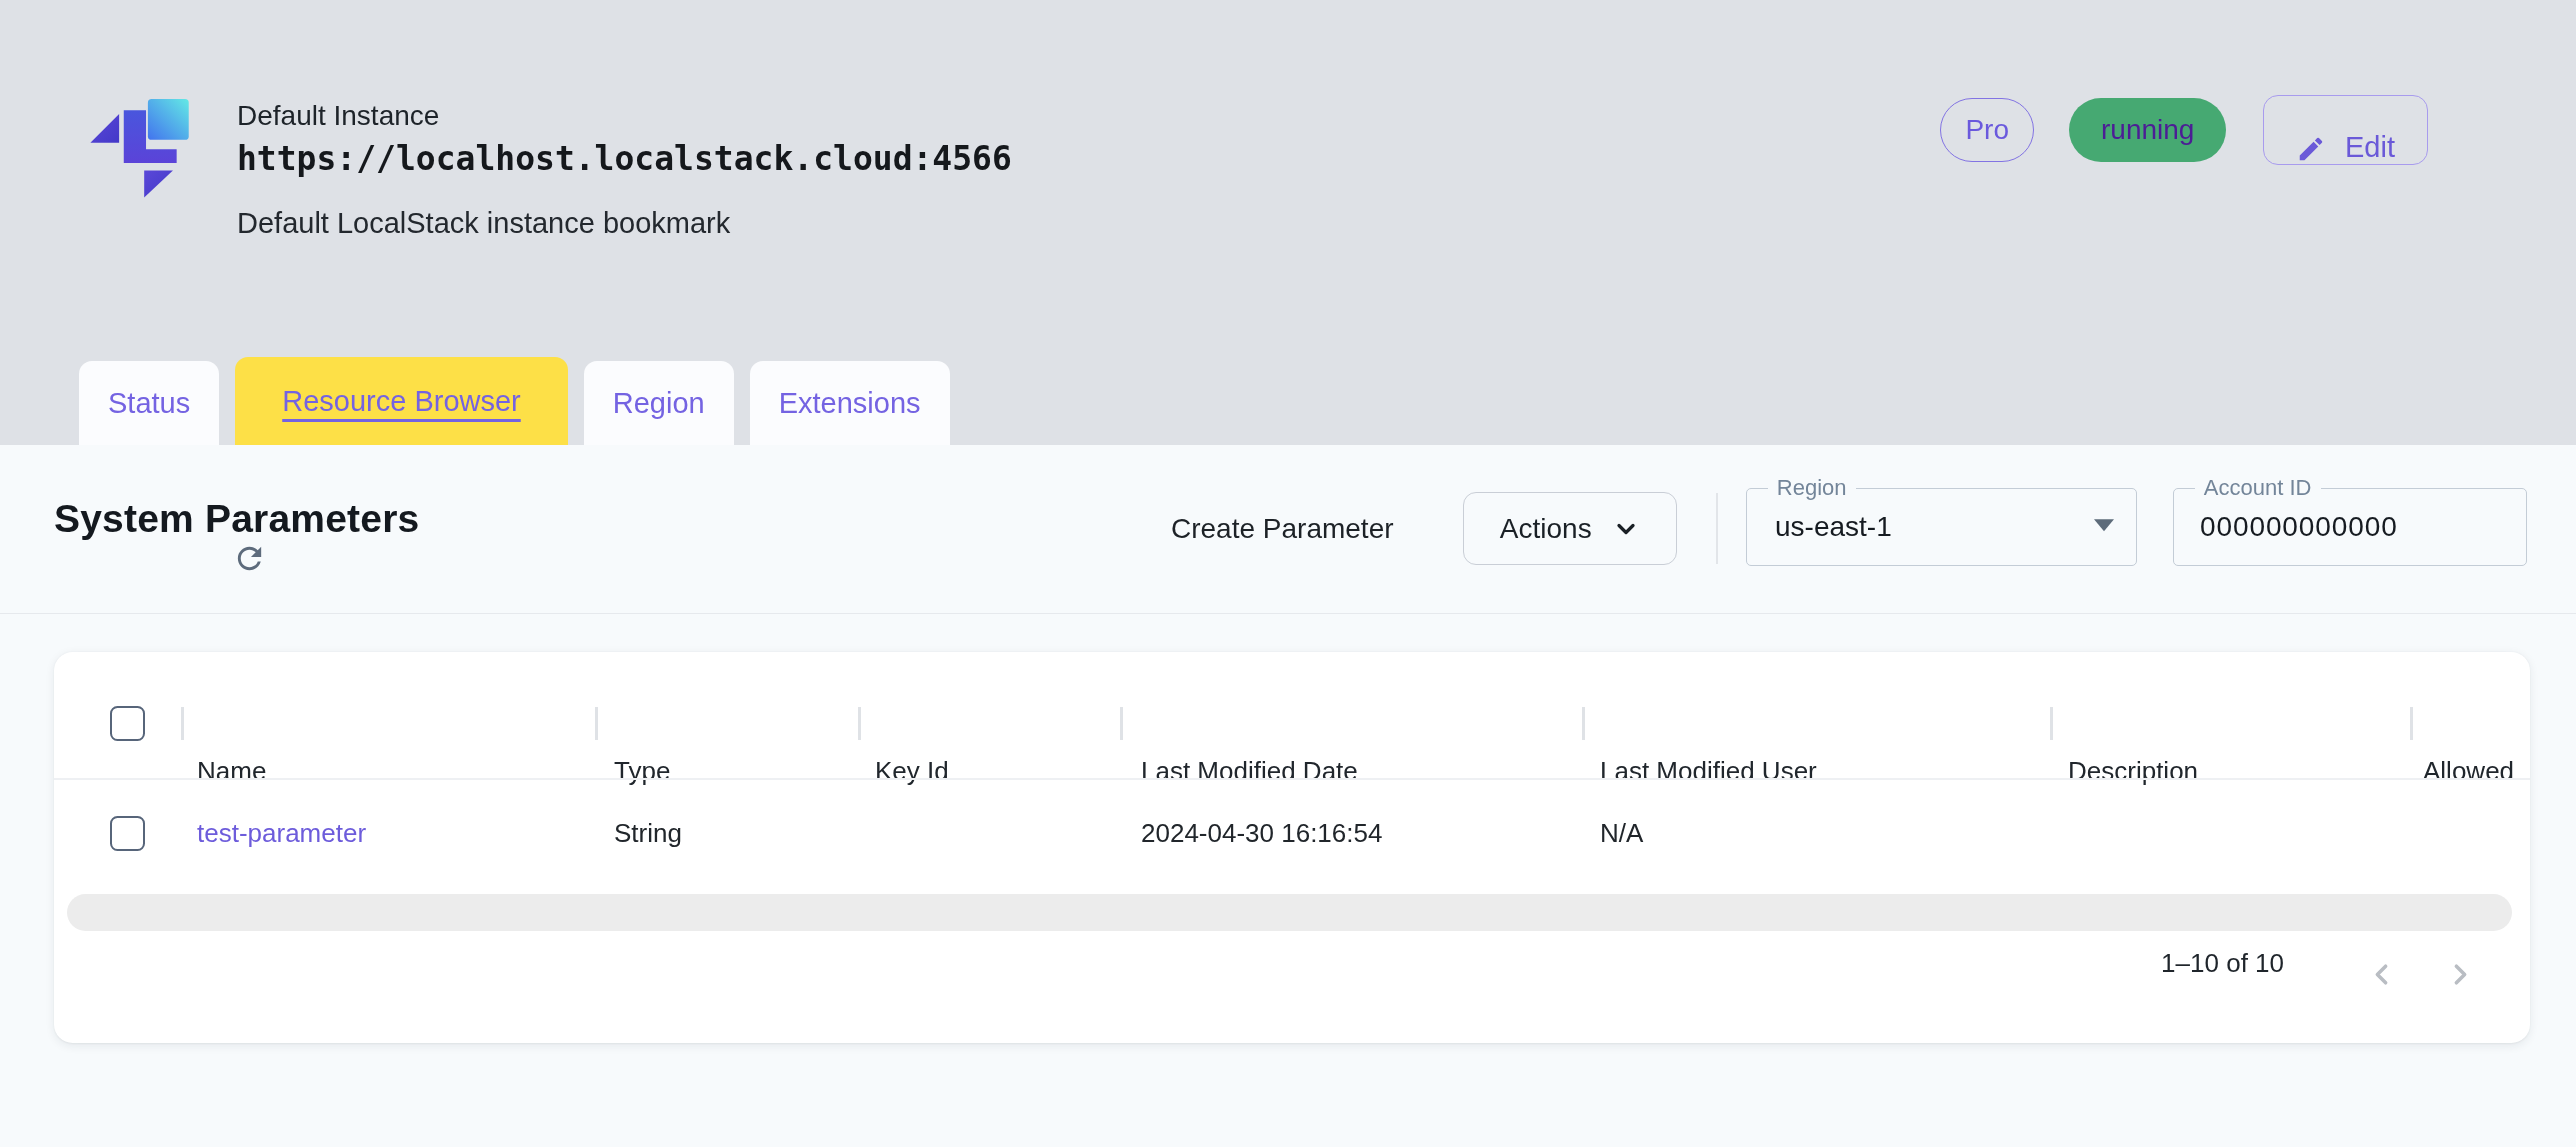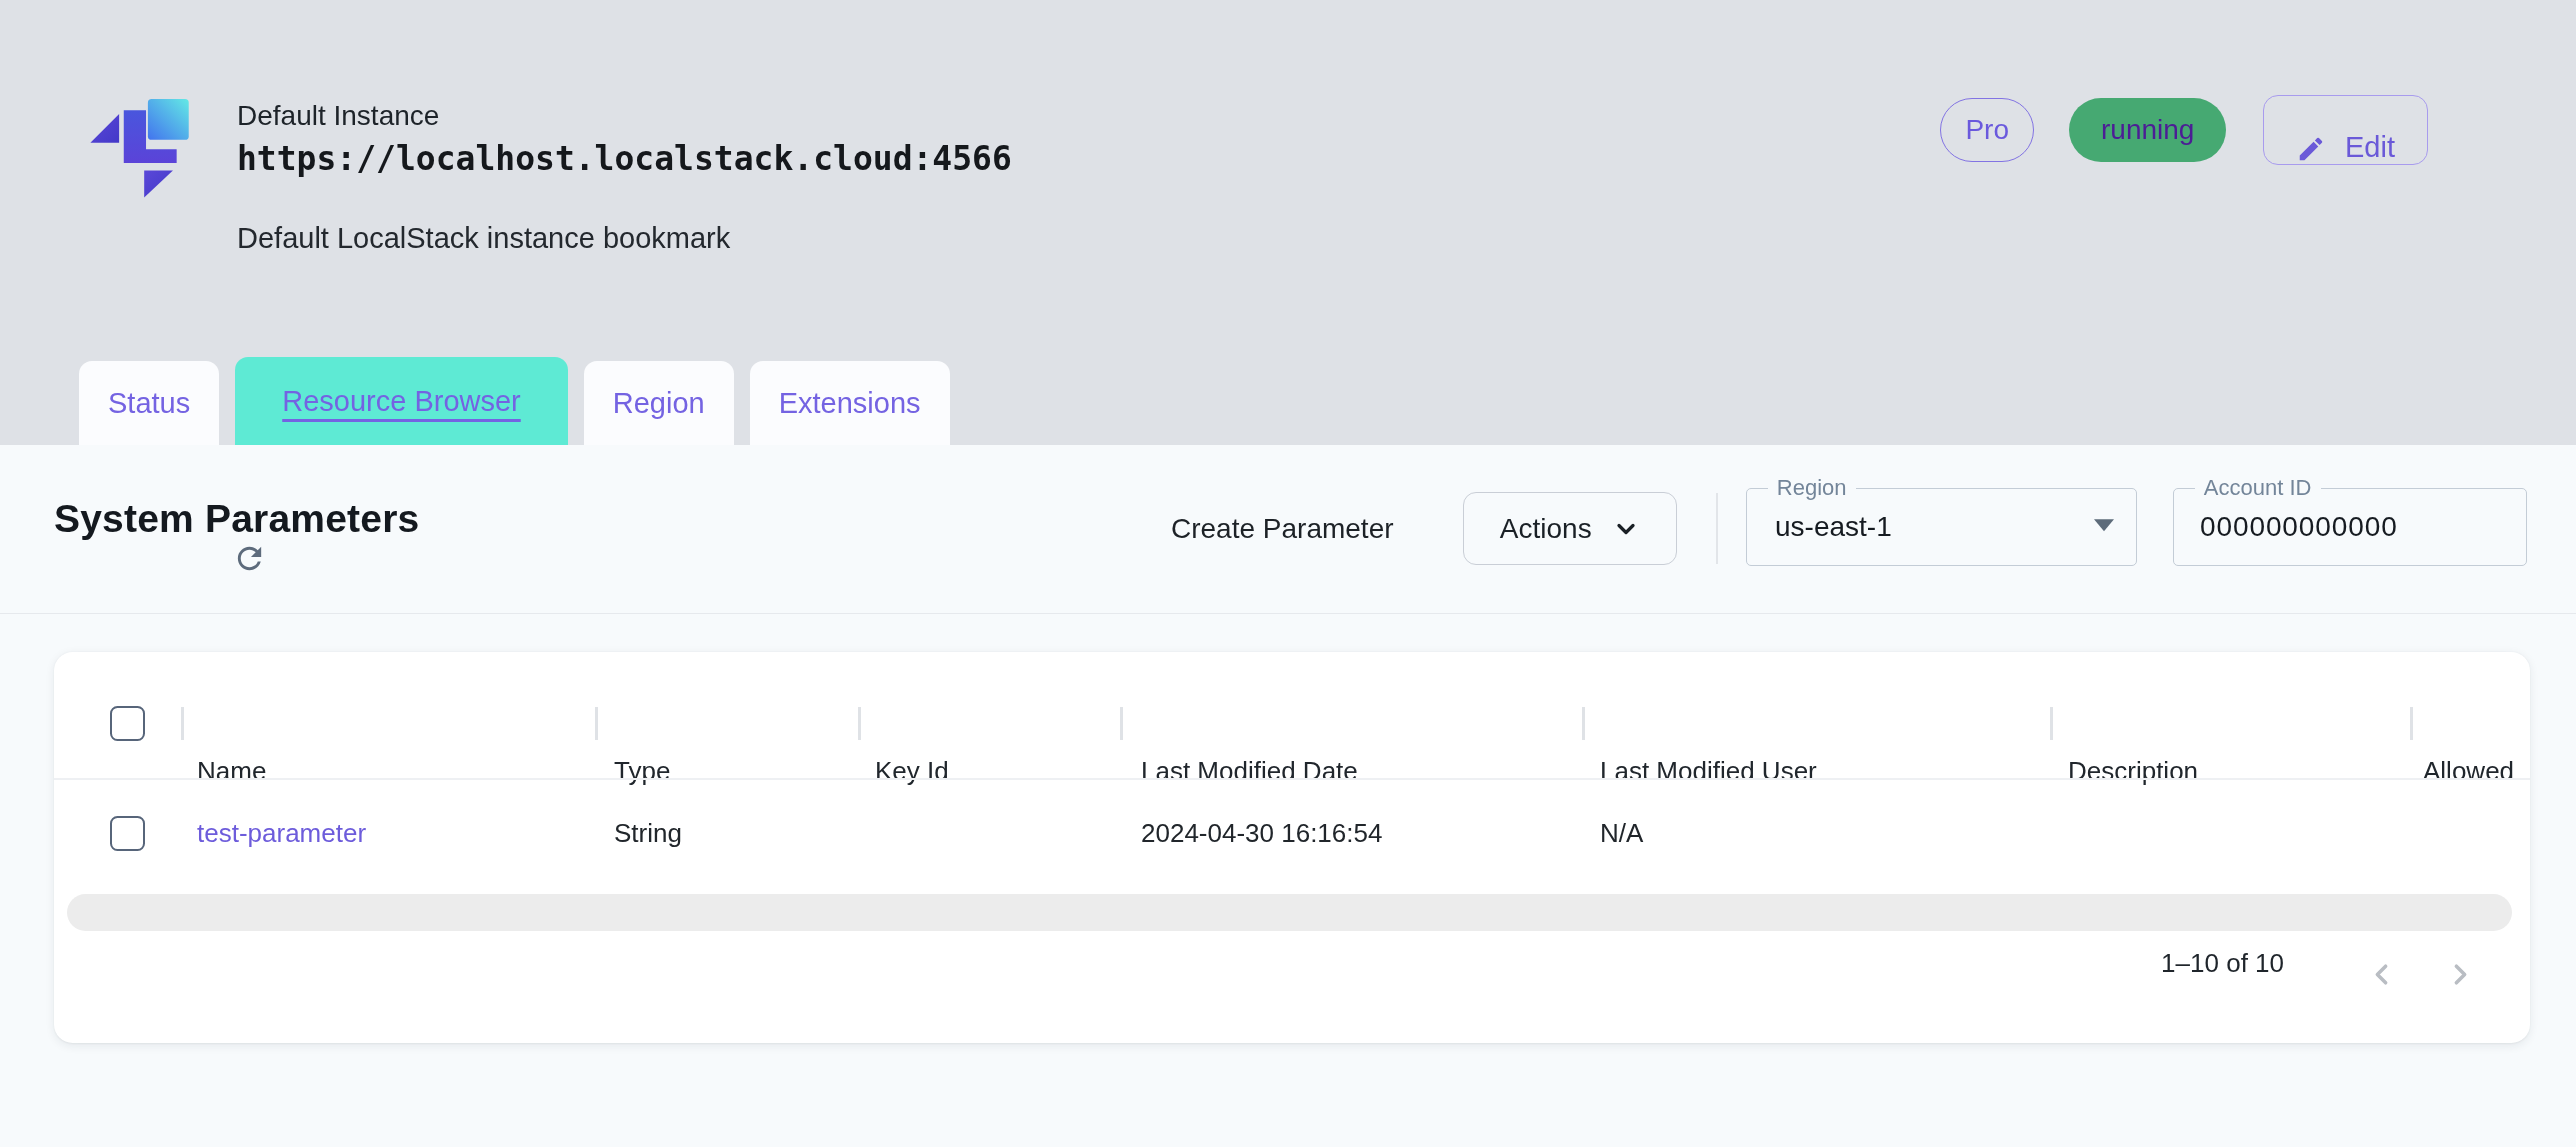--- a/index.html
+++ b/index.html
@@ -17,21 +17,21 @@
     background:#dee1e6;
   }
   .logo { position:absolute; left:82px; top:86px; width:116px; height:130px; }
   .inst-text { position:absolute; left:237px; top:97px; }
   .inst-title { font-size:28px; color:#1d2329; line-height:37px; }
   .inst-url {
     font-family:"DejaVu Sans Mono", monospace;
     font-weight:700; font-size:33px; color:#15181c; line-height:47px;
     margin-top:1px;
   }
-  .inst-desc { font-size:29px; color:#23282e; margin-top:38px; line-height:37px; }
+  .inst-desc { font-size:29px; color:#23282e; margin-top:23px; line-height:37px; }
 
   .badges { position:absolute; top:95px; right:148px; display:flex; align-items:center; }
   .pro-badge {
     height:64px; min-width:86px; padding:0 24px;
     border:1.9px solid #8273e3; border-radius:33px;
     color:#6a59dd; font-size:28px;
     display:flex; align-items:center; justify-content:center;
     margin-right:35px;
   }
   .running-badge {
@@ -51,21 +51,21 @@
 
   
   .tabs { position:absolute; left:79px; bottom:0; display:flex; align-items:flex-end; gap:16px; }
   .tab {
     height:84px; padding:0 29px;
     background:#fbfcfe; border-radius:13px 13px 0 0;
     color:#7463e2; font-size:29px;
     display:flex; align-items:center; cursor:pointer; white-space:nowrap;
   }
   .tab.active {
-    height:88px; padding:0 47px; background:#5eead4;
+    height:88px; padding:0 47px; background:#fde047;
     text-decoration:underline; text-decoration-thickness:2.8px; text-underline-offset:8.4px;
   }
 
   
   .panel { position:absolute; top:445px; left:0; width:2576px; height:703px; background:#f7fafc; }
   .toolbar { position:absolute; top:0; left:0; width:100%; height:169px; border-bottom:1.9px solid #e6e9ed; }
   .heading-row { position:absolute; left:54px; top:52px; height:60px; display:flex; align-items:center;flex-direction:column; }
   .page-title { font-size:39px; font-weight:600; color:#14191f; letter-spacing:0.2px; }
   .refresh-button { margin-left:26px; width:41px; height:41px; border:none; background:transparent; cursor:pointer; display:flex; align-items:center; justify-content:center; }
   .refresh-button svg { width:35px; height:35px; fill:#5d6b7c; }

